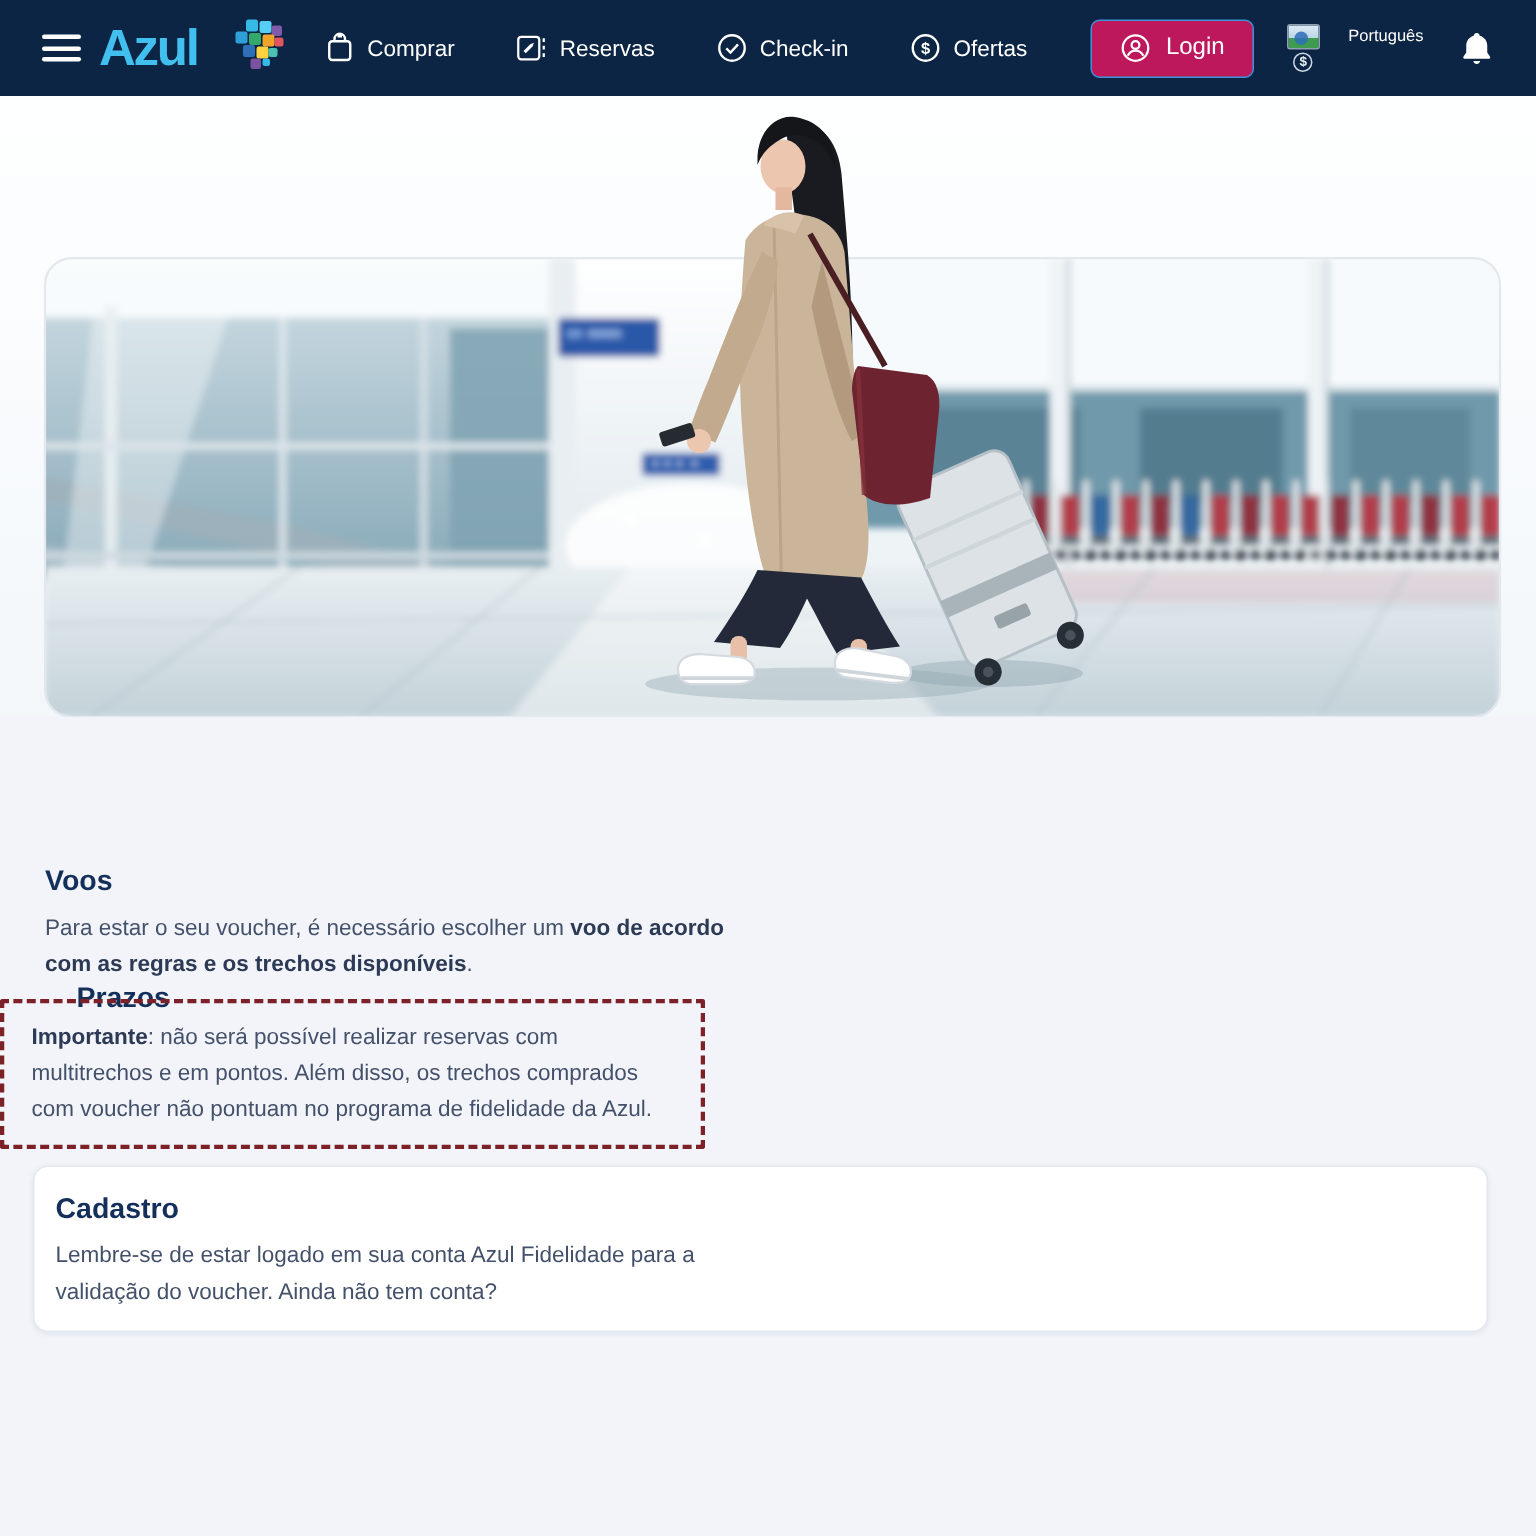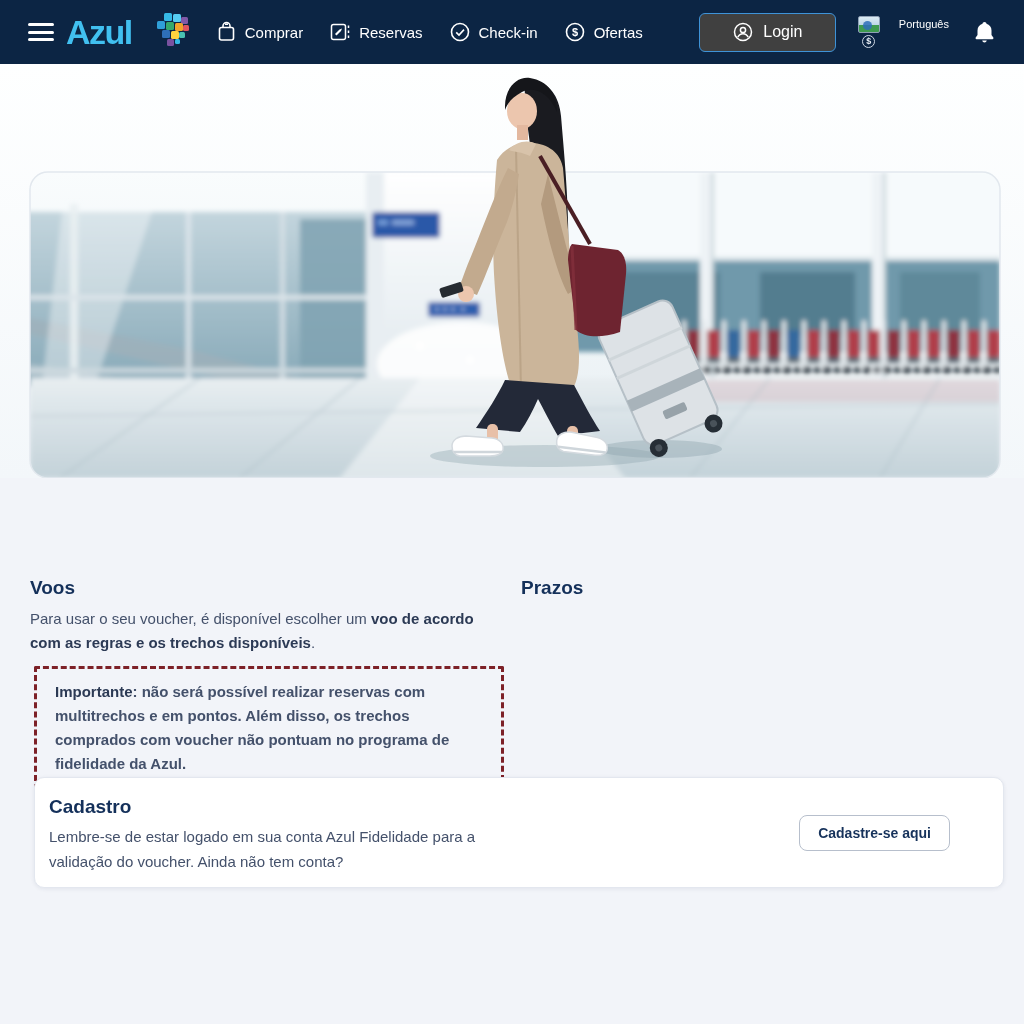--- a/index.html
+++ b/index.html
@@ -7,50 +7,50 @@
   body { font-family:"Liberation Sans", sans-serif; }
   #page { position:relative; width:1024px; height:1024px; background:#f2f4f9; overflow:hidden; margin:0 auto; }
 
   
   .navbar { position:absolute; top:0; left:0; width:1024px; height:64px; background:#0c2544; display:flex; align-items:center; }
   .menu-btn { width:26px; height:18px; margin-left:28px; display:flex; flex-direction:column; justify-content:space-between; cursor:pointer; }
   .menu-btn span { display:block; height:3px; border-radius:2px; background:#fff; }
   .brand { display:flex; align-items:center; margin-left:12px; cursor:pointer;gap:16px; }
   .brand-word { color:#41c0f0; font-size:34px; font-weight:bold; letter-spacing:-1.5px; line-height:1; }
   .brand-map { margin-left:6px; margin-top:-4px; }
-  .nav-items { display:flex; align-items:center; margin-left:22px; gap:26px; }
+  .nav-items { display:flex; align-items:center; margin-left:22px; gap:40px; }
   .nav-item { display:flex; align-items:center; gap:8px; color:#fff; font-size:15px; cursor:pointer; }
   .nav-item svg { display:block; }
   .nav-right { margin-left:auto; display:flex; align-items:center; margin-right:28px; }
-  .login-btn { width:137px; height:39px; background:#404040; border:1px solid #3e93d8; border-radius:6px; display:flex; align-items:center; justify-content:center; gap:9px; color:#fff; font-size:16px; cursor:pointer; }
+  .login-btn { width:109px; height:39px; background:#be185d; border:1px solid #3e93d8; border-radius:6px; display:flex; align-items:center; justify-content:center; gap:9px; color:#fff; font-size:16px; cursor:pointer; }
   .lang { display:flex; margin-left:22px; cursor:pointer; }
   .lang-flagcol { display:flex; flex-direction:column; align-items:center; gap:2px; }
   .flag { width:22px; height:17px; border-radius:2px; border:1px solid #8fa0b5; overflow:hidden; position:relative; background:linear-gradient(180deg,#dcebf4 0%,#bcd6e6 55%,#3e9b4f 55%); }
   .flag::after { content:""; position:absolute; left:4px; top:4px; width:9px; height:9px; background:#2e6fb8; border-radius:50%; opacity:.85; }
   .lang-label { color:#fff; font-size:11px; margin-left:19px; margin-top:2px; }
   .mini-dollar { width:13px; height:13px; border:1px solid #cfd8e4; border-radius:50%; color:#e8eef6; font-size:9px; line-height:11px; text-align:center; font-weight:bold; }
   .bell { margin-left:24px; cursor:pointer; display:flex; }
 
   
   .hero { position:absolute; top:64px; left:0; width:1024px; height:414px; background:linear-gradient(180deg,#feffff 0%,#f3f7fa 100%); }
   .hero svg { position:absolute; top:0; left:0; }
 
   
   .section-title { position:absolute; left:30px; top:517px; font-size:23px; font-weight:bold; color:#14305a; letter-spacing:.2px; }
-  .columns { position:absolute; left:30px; top:577px; width:970px; display:flex; }
+  .columns { position:absolute; left:30px; top:577px; width:970px; display:flex;flex-direction:column; }
   .col h3 { font-size:19px; font-weight:bold; color:#14305a; margin-bottom:8px; }
   .col p, .note-text, .card-body { font-size:15px; line-height:24px; color:#44516b; }
   .col p strong, .note-text strong { color:#2c3a55; }
   .col-voos { width:470px; }
   .col-servicos { width:205px; margin-left:37px; }
   .col-prazos { width:210px; margin-left:21px; }
 
-  .important-box { position:absolute; left:34px; top:666px; width:470px; border:3px dashed #7d2128; border-radius:2px; padding:11px 18px;font-weight:bold; }
-
-  .cadastro-card { position:absolute; left:34px; top:777px; width:970px; height:111px; background:#fff; border:1px solid #e3e7ef; border-radius:10px; box-shadow:0 1px 4px rgba(20,40,80,.08); display:flex; align-items:center; }
+  .important-box { position:absolute; left:0; top:666px; width:470px; border:3px dashed #7d2128; border-radius:2px; padding:11px 18px; }
+
+  .cadastro-card { position:absolute; left:22px; top:777px; width:970px; height:111px; background:#fff; border:1px solid #e3e7ef; border-radius:10px; box-shadow:0 1px 4px rgba(20,40,80,.08); display:flex; align-items:center; }
   .card-text { padding:4px 0 0 14px; }
   .card-text h3 { font-size:19px; font-weight:bold; color:#14305a; margin-bottom:6px; }
   .card-body { max-width:480px; line-height:25px; }
   .card-btn { margin-left:auto; margin-right:53px; background:#fff; border:1px solid #b7bfcc; border-radius:8px; padding:9px 18px; font-size:14px; font-weight:bold; color:#16325b; cursor:pointer; font-family:"Liberation Sans",sans-serif; }
 </style>
 </head>
 <body>
 
 <div id="page">
 
@@ -312,32 +312,31 @@
           <path d="M558,386 L606,386" stroke="#cfd6db" stroke-width="2.5"></path>
         </g>
       </g>
     </svg>
   </section>
 
 
   <div class="columns">
     <div class="col col-voos">
       <h3>Voos</h3>
-      <p><span>Para usar o seu voucher, é disponível escolher um </span><strong>voo de acordo com as regras e os trechos disponíveis</strong><span>.</span></p>
+      <p><span>Para estar o seu voucher, é necessário escolher um </span><strong>voo de acordo com as regras e os trechos disponíveis</strong><span>.</span></p>
     </div>
     <div class="col col-prazos">
       <h3>Prazos</h3>
     </div>
   </div>
 
   <div class="important-box">
     <p class="note-text"><strong>Importante</strong><span>: não será possível realizar reservas com multitrechos e em pontos. Além disso, os trechos comprados com voucher não pontuam no programa de fidelidade da Azul.</span></p>
   </div>
 
   <div class="cadastro-card">
     <div class="card-text">
       <h3>Cadastro</h3>
       <p class="card-body">Lembre-se de estar logado em sua conta Azul Fidelidade para a validação do voucher. Ainda não tem conta?</p>
     </div>
-    <button class="card-btn">Cadastre-se aqui</button>
   </div>
 
 </div>
 
 </body></html>

